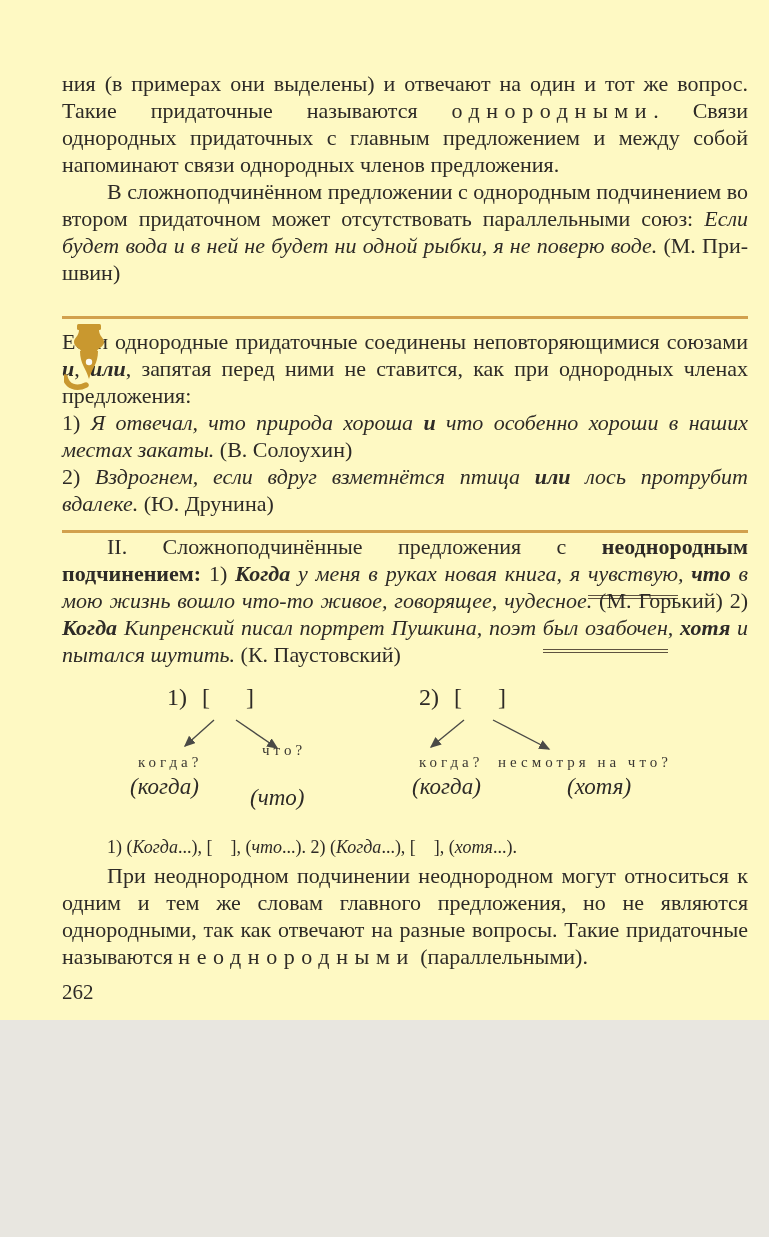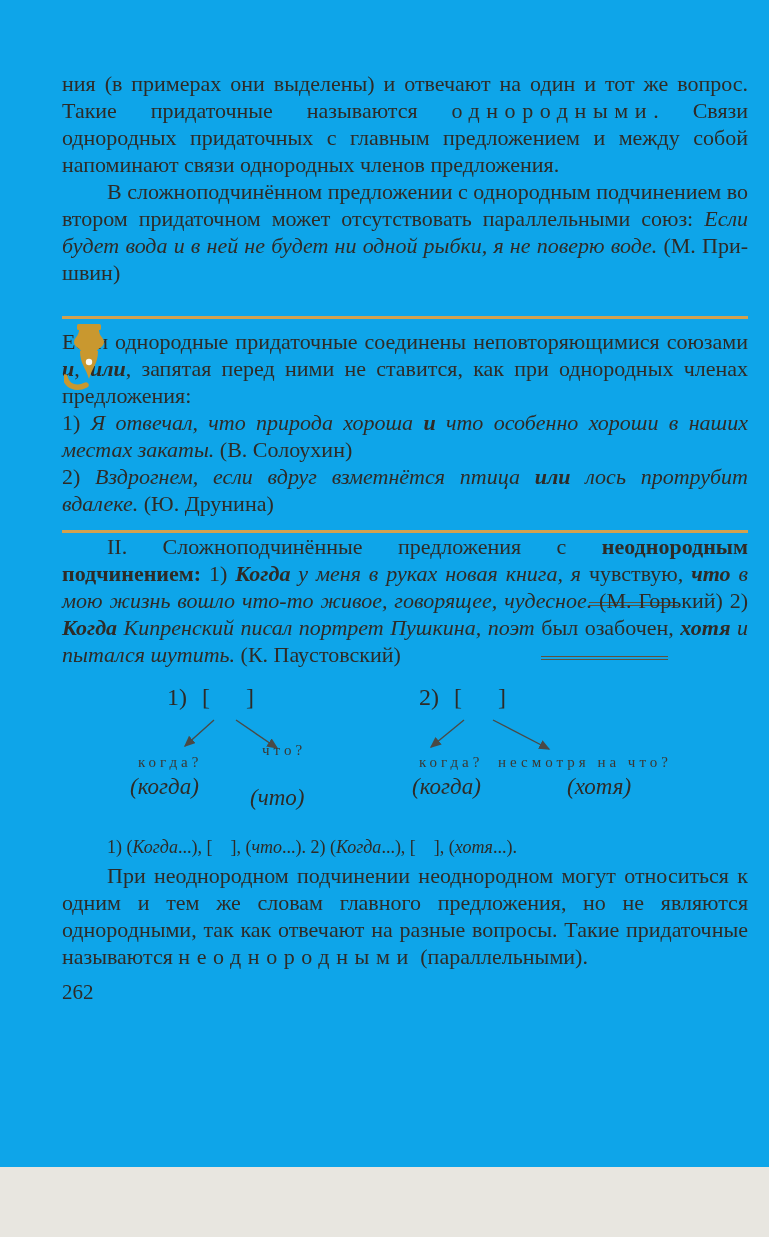--- a/index.html
+++ b/index.html
@@ -1,31 +1,31 @@
 <!DOCTYPE html>
 <html><head>
 <meta charset="utf-8">
 <style>
   html,body{margin:0;padding:0;background:#e8e6e0;}
   .page{
-    position:relative;width:769px;height:1167px;margin:0 auto;
-    background:#0ea5e9;overflow:hidden;color:#2e2b27;
+    position:relative;width:769px;height:1020px;margin:0 auto;
+    background:#fef9c3;overflow:hidden;color:#2e2b27;
     font-family:"Liberation Serif", serif;
   }
   .content{position:absolute;left:62px;top:70px;width:686px;}
   p.body{font-size:22px;line-height:27px;margin:0;}
   .jtext{text-align:justify;}
   .indent{text-indent:45px;}
   
   .r-n{}
   .r-i{font-style:italic;}
   .r-b{font-weight:bold;}
   .r-bi{font-weight:bold;font-style:italic;}
   .r-sp{letter-spacing:0.30em;}
-  .r-iu2{border-bottom:4px double #5e5240;padding-bottom:16px;}
+  .r-iu2{font-style:italic;border-bottom:4px double #5e5240;padding-bottom:9px;}
   
   .rulebox{
     position:relative;margin-top:30px;
     border-top:3px solid #d2a14e;border-bottom:3px solid #d2a14e;
     padding:9px 0 13px 0;
   }
   .ruletext{margin-left:64px;}
   .pen{position:absolute;left:2px;top:5px;width:48px;height:72px;}
   
   .p2{margin-top:6px;}

